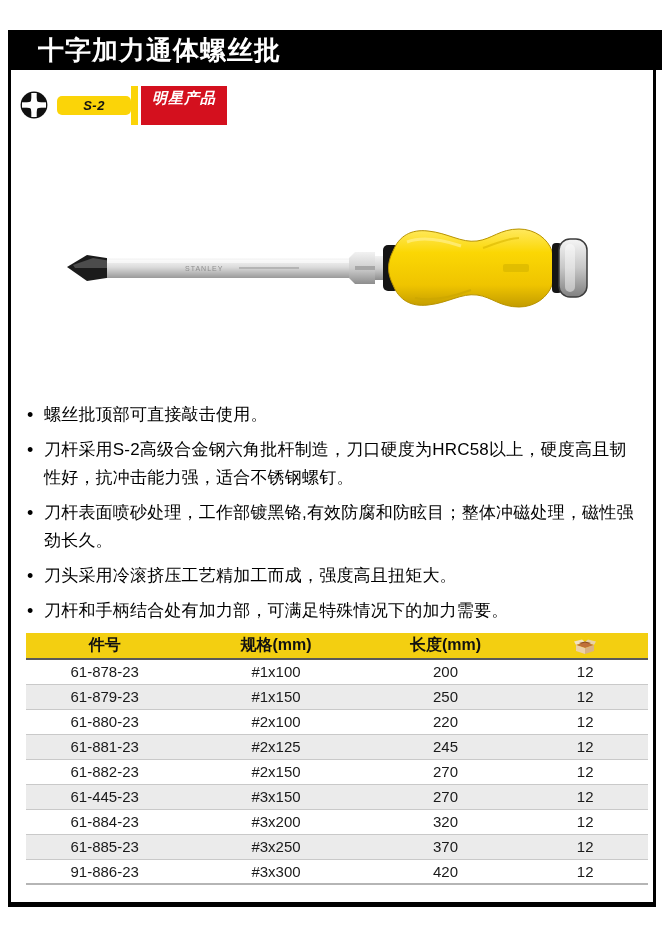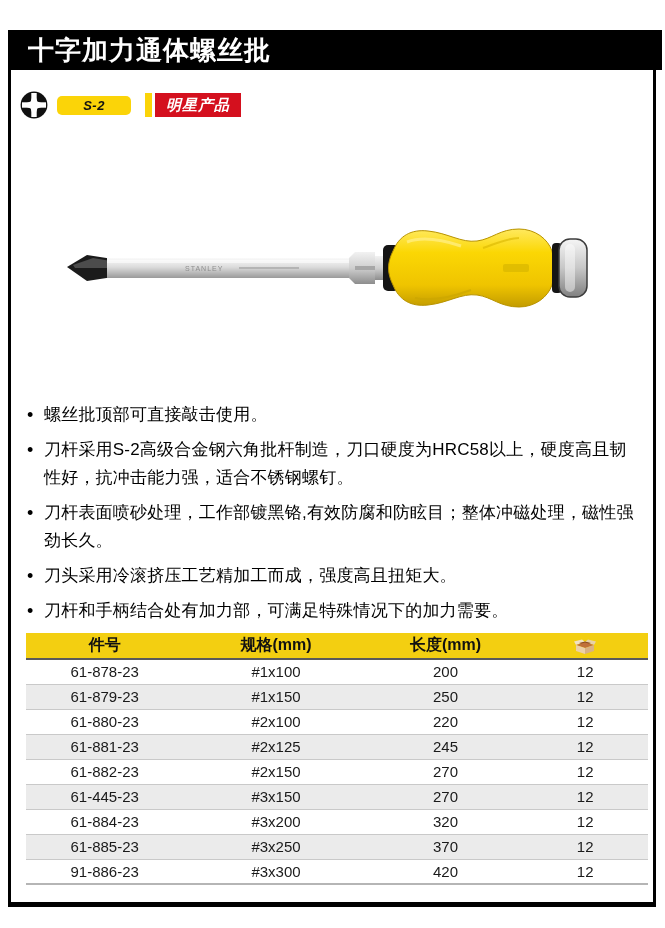--- a/index.html
+++ b/index.html
@@ -4,35 +4,35 @@
 <style>
   * { margin:0; padding:0; box-sizing:border-box; }
   html,body { background:#fff; }
   body {
     width:665px; height:928px; position:relative; overflow:hidden;
     font-family:"Liberation Sans","DejaVu Sans",sans-serif; color:#000;
   }
   .title-bar {
     position:absolute; left:8px; top:30px; width:654px; height:40px;
     background:#000; color:#fff; display:flex; align-items:center;
-    padding-left:20px; font-size:26px; font-weight:bold; letter-spacing:1px;
+    padding-left:30px; font-size:26px; font-weight:bold; letter-spacing:1px;
   }
   .content-box {
     position:absolute; left:8px; top:70px; width:648px; height:837px;
     border-left:3px solid #000; border-right:3px solid #000; border-bottom:5px solid #000;
   }
   
   .badge-row { position:absolute; left:9px; top:21px; display:flex; align-items:center; height:28px; }
   .phillips { width:28px; height:28px; display:block; }
   .s2-badge {
     margin-left:9px; width:74px; height:19px; border-radius:5px;
     background:#FBD408; color:#111; font-size:13px; font-weight:bold; font-style:italic;
     display:flex; align-items:center; justify-content:center; letter-spacing:.5px;
   }
-  .star-badge { margin-left:14px; display:flex; height:24px; }
+  .star-badge { display:flex; height:39px; }
   .star-badge .stripe { width:7px; background:#FBD408; margin-right:3px; }
   .star-badge .label {
     background:#D4101E; color:#fff; font-size:15px; font-weight:bold; font-style:italic;
     line-height:24px; padding:0 11px; letter-spacing:1px;
   }
   
   .figure { position:absolute; left:52px; top:148px; width:528px; height:110px; }
   
   .features { position:absolute; left:16px; top:331px; width:614px; list-style:none; }
   .features li {

